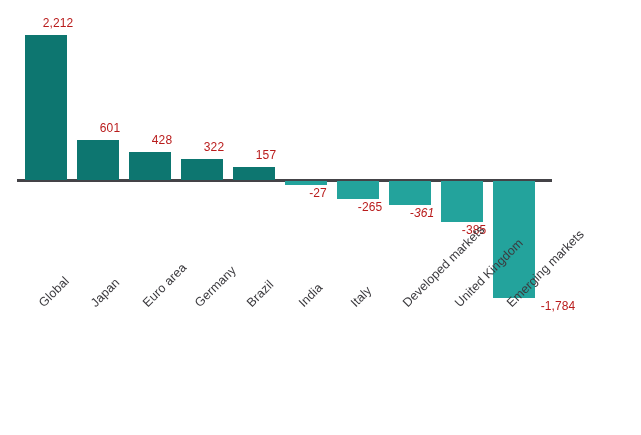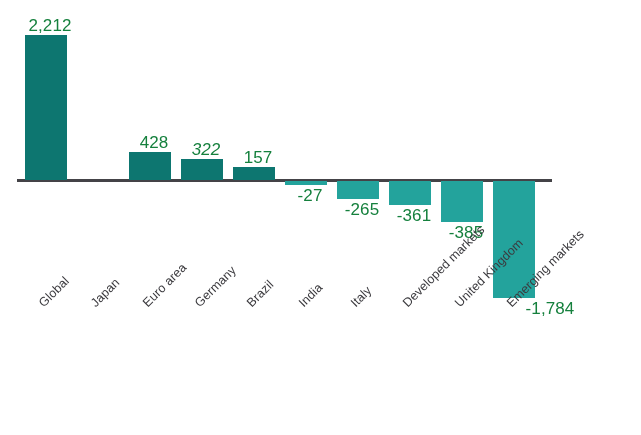--- a/index.html
+++ b/index.html
@@ -56,25 +56,25 @@
   }
   .bar.positive {
     background: #0d7670;
   }
   .bar.negative {
     background: #23a39c;
   }
 
   .value-label {
     position: absolute;
-    left: 4px;
+    left: 12px;
     width: 52px;
     text-align: center;
-    font-size: 17px;
-    color: #15803d;
+    font-size: 12px;
+    color: #b91c1c;
     letter-spacing: 0.1px;
     white-space: nowrap;
   }
   .value-label.above {
     text-align: center;
   }
   .value-label.below {
     text-align: center;
   }
 
@@ -96,47 +96,51 @@
 <div id="chart-root">
   <div id="plot-area">
 
     <div id="zero-axis-line"></div>
 
     <div class="bar-slot" style="left:20px;">
       <div class="bar positive" style="bottom:auto; top:35px; height:145px;"></div>
       <div class="value-label above" style="top:16px;">2,212</div>
     </div>
 
+    <div class="bar-slot" style="left:72px;">
+      <div class="bar positive" style="top:140px; height:40px;"></div>
+      <div class="value-label above" style="top:121px;">601</div>
+    </div>
 
     <div class="bar-slot" style="left:124px;">
       <div class="bar positive" style="top:152px; height:28px;"></div>
       <div class="value-label above" style="top:133px;">428</div>
     </div>
 
     <div class="bar-slot" style="left:176px;">
       <div class="bar positive" style="top:159px; height:21px;"></div>
-      <div class="value-label above" style="top:140px;font-style:italic;">322</div>
+      <div class="value-label above" style="top:140px;">322</div>
     </div>
 
     <div class="bar-slot" style="left:228px;">
       <div class="bar positive" style="top:167px; height:13px;"></div>
       <div class="value-label above" style="top:148px;">157</div>
     </div>
 
     <div class="bar-slot" style="left:280px;">
       <div class="bar negative" style="top:181px; height:4px;"></div>
       <div class="value-label below" style="top:186px;">-27</div>
     </div>
 
     <div class="bar-slot" style="left:332px;">
       <div class="bar negative" style="top:181px; height:18px;"></div>
       <div class="value-label below" style="top:200px;">-265</div>
     </div>
 
-    <div class="bar-slot" style="left:384px;">
+    <div class="bar-slot" style="left:384px;font-style:italic;">
       <div class="bar negative" style="top:181px; height:24px;"></div>
       <div class="value-label below" style="top:206px;">-361</div>
     </div>
 
     <div class="bar-slot" style="left:436px;">
       <div class="bar negative" style="top:181px; height:41px;"></div>
       <div class="value-label below" style="top:223px;">-385</div>
     </div>
 
     <div class="bar-slot" style="left:488px;">

